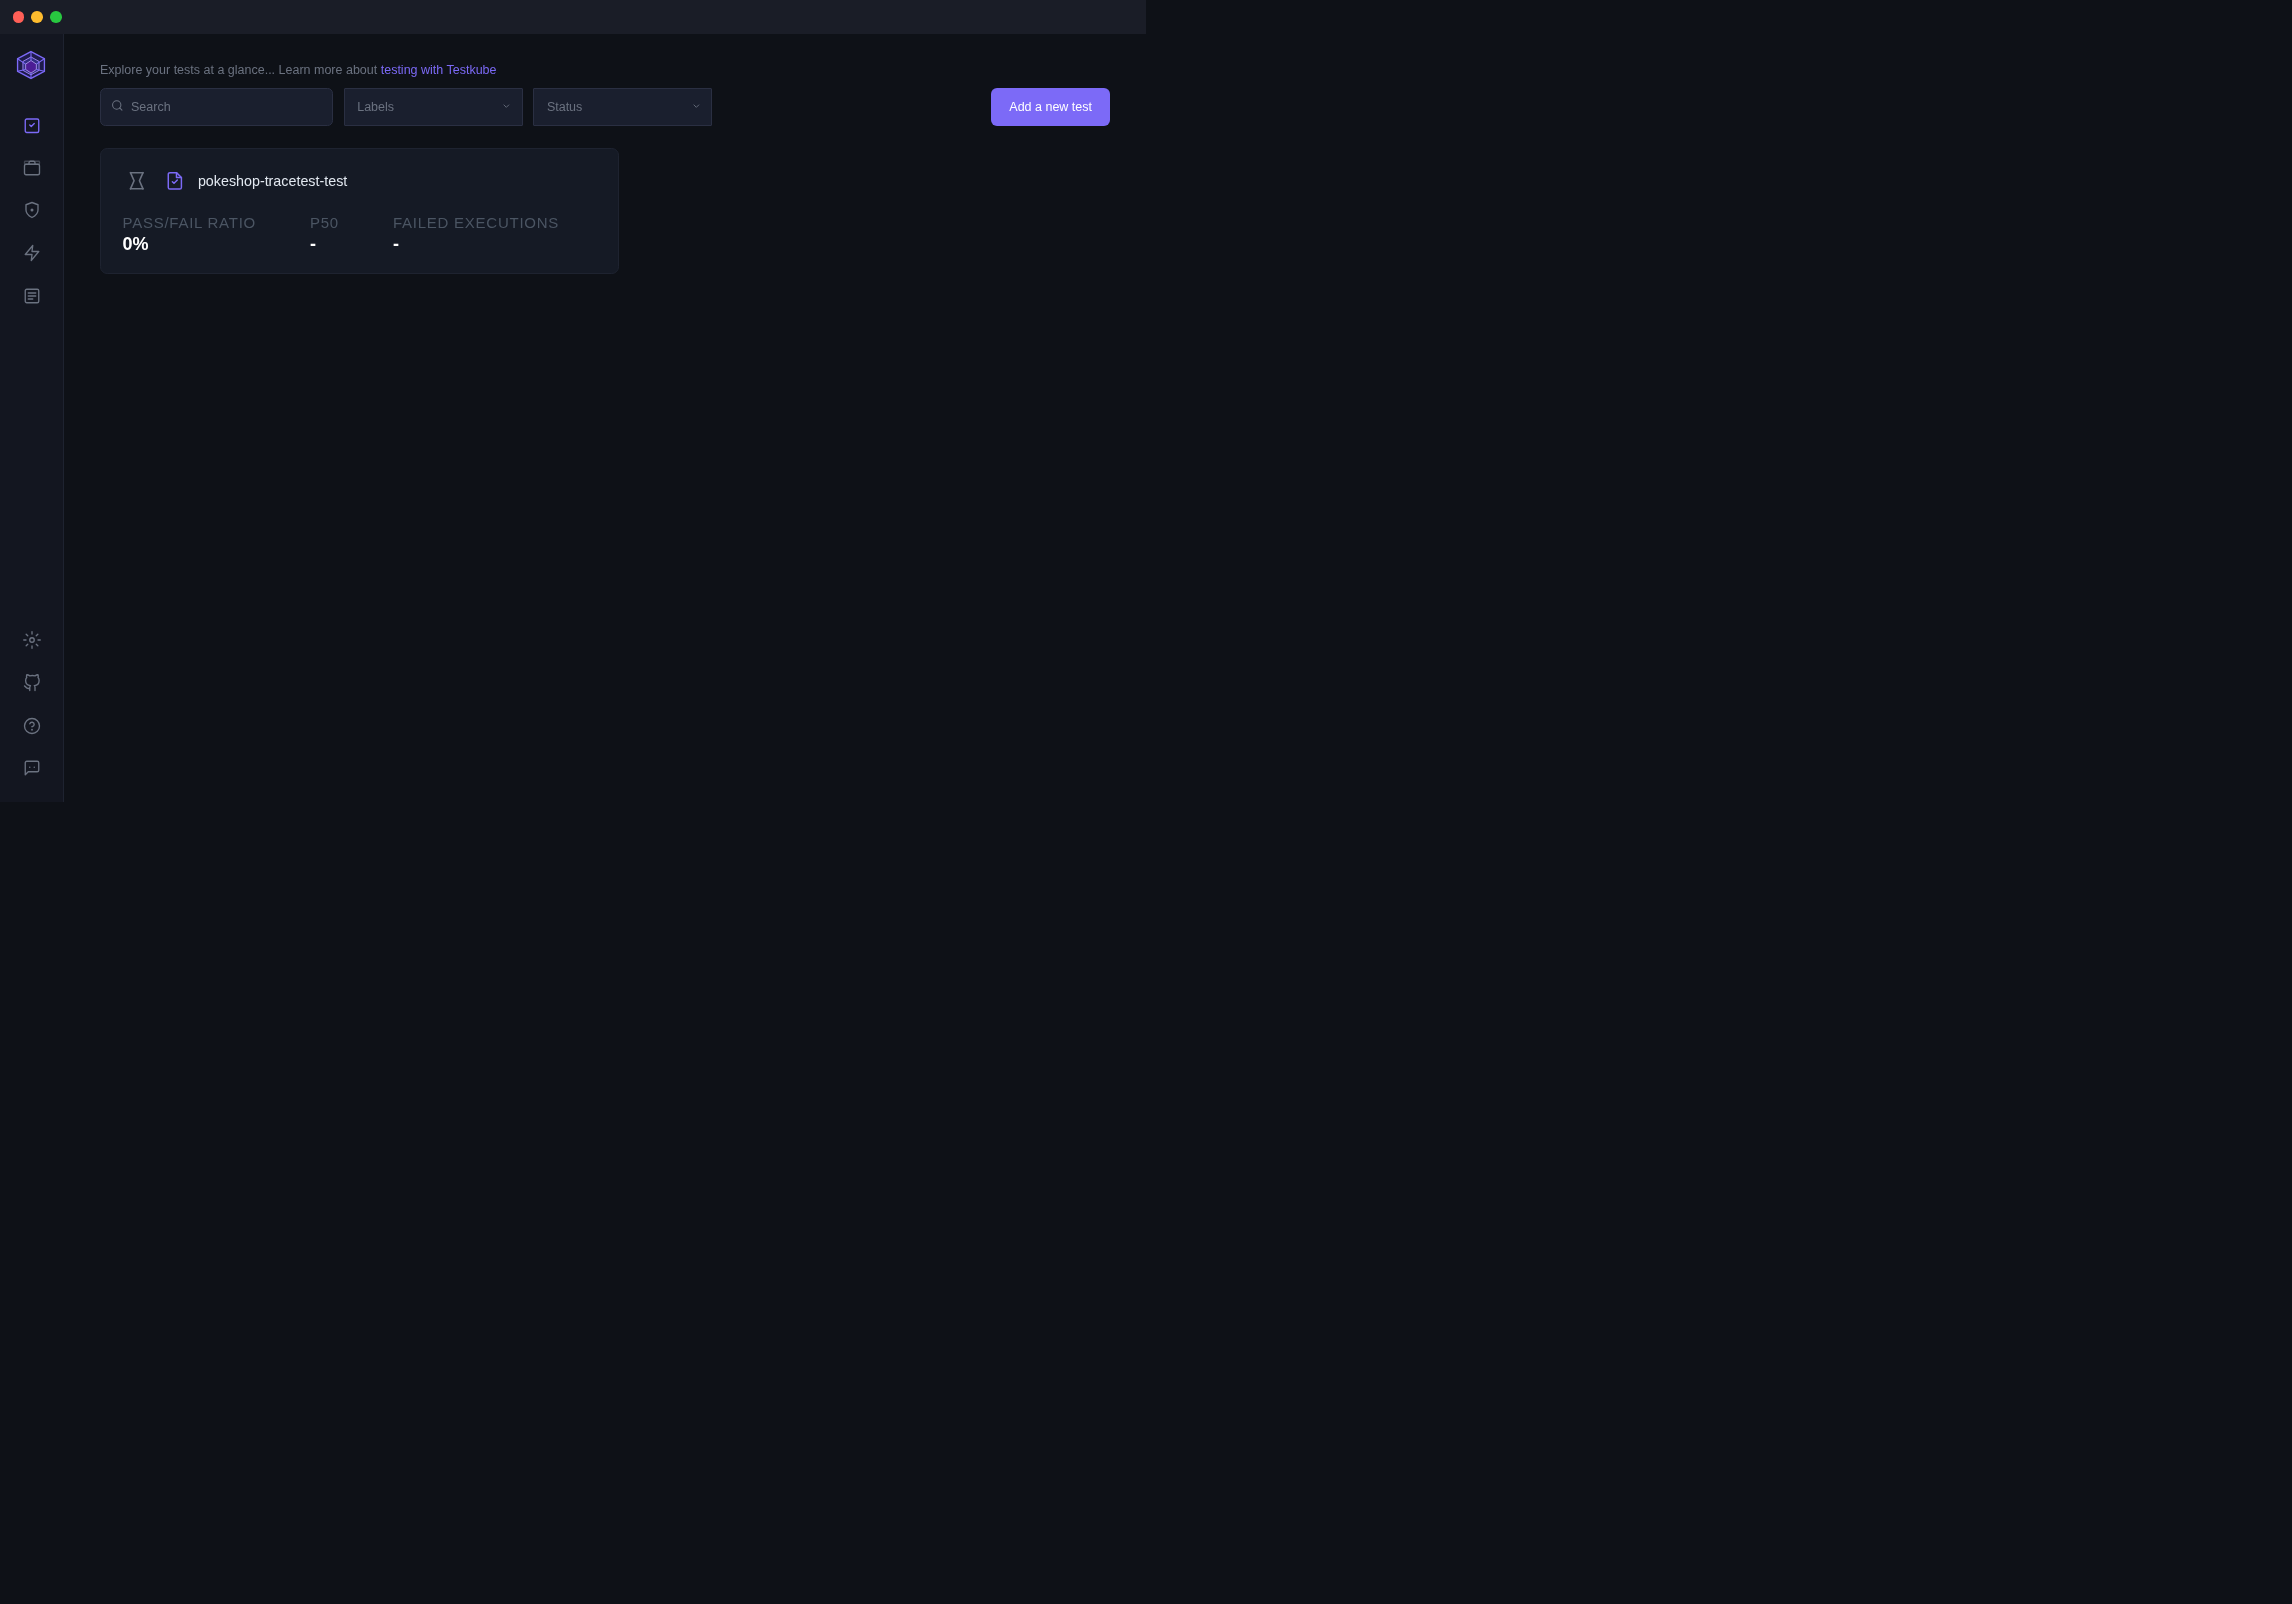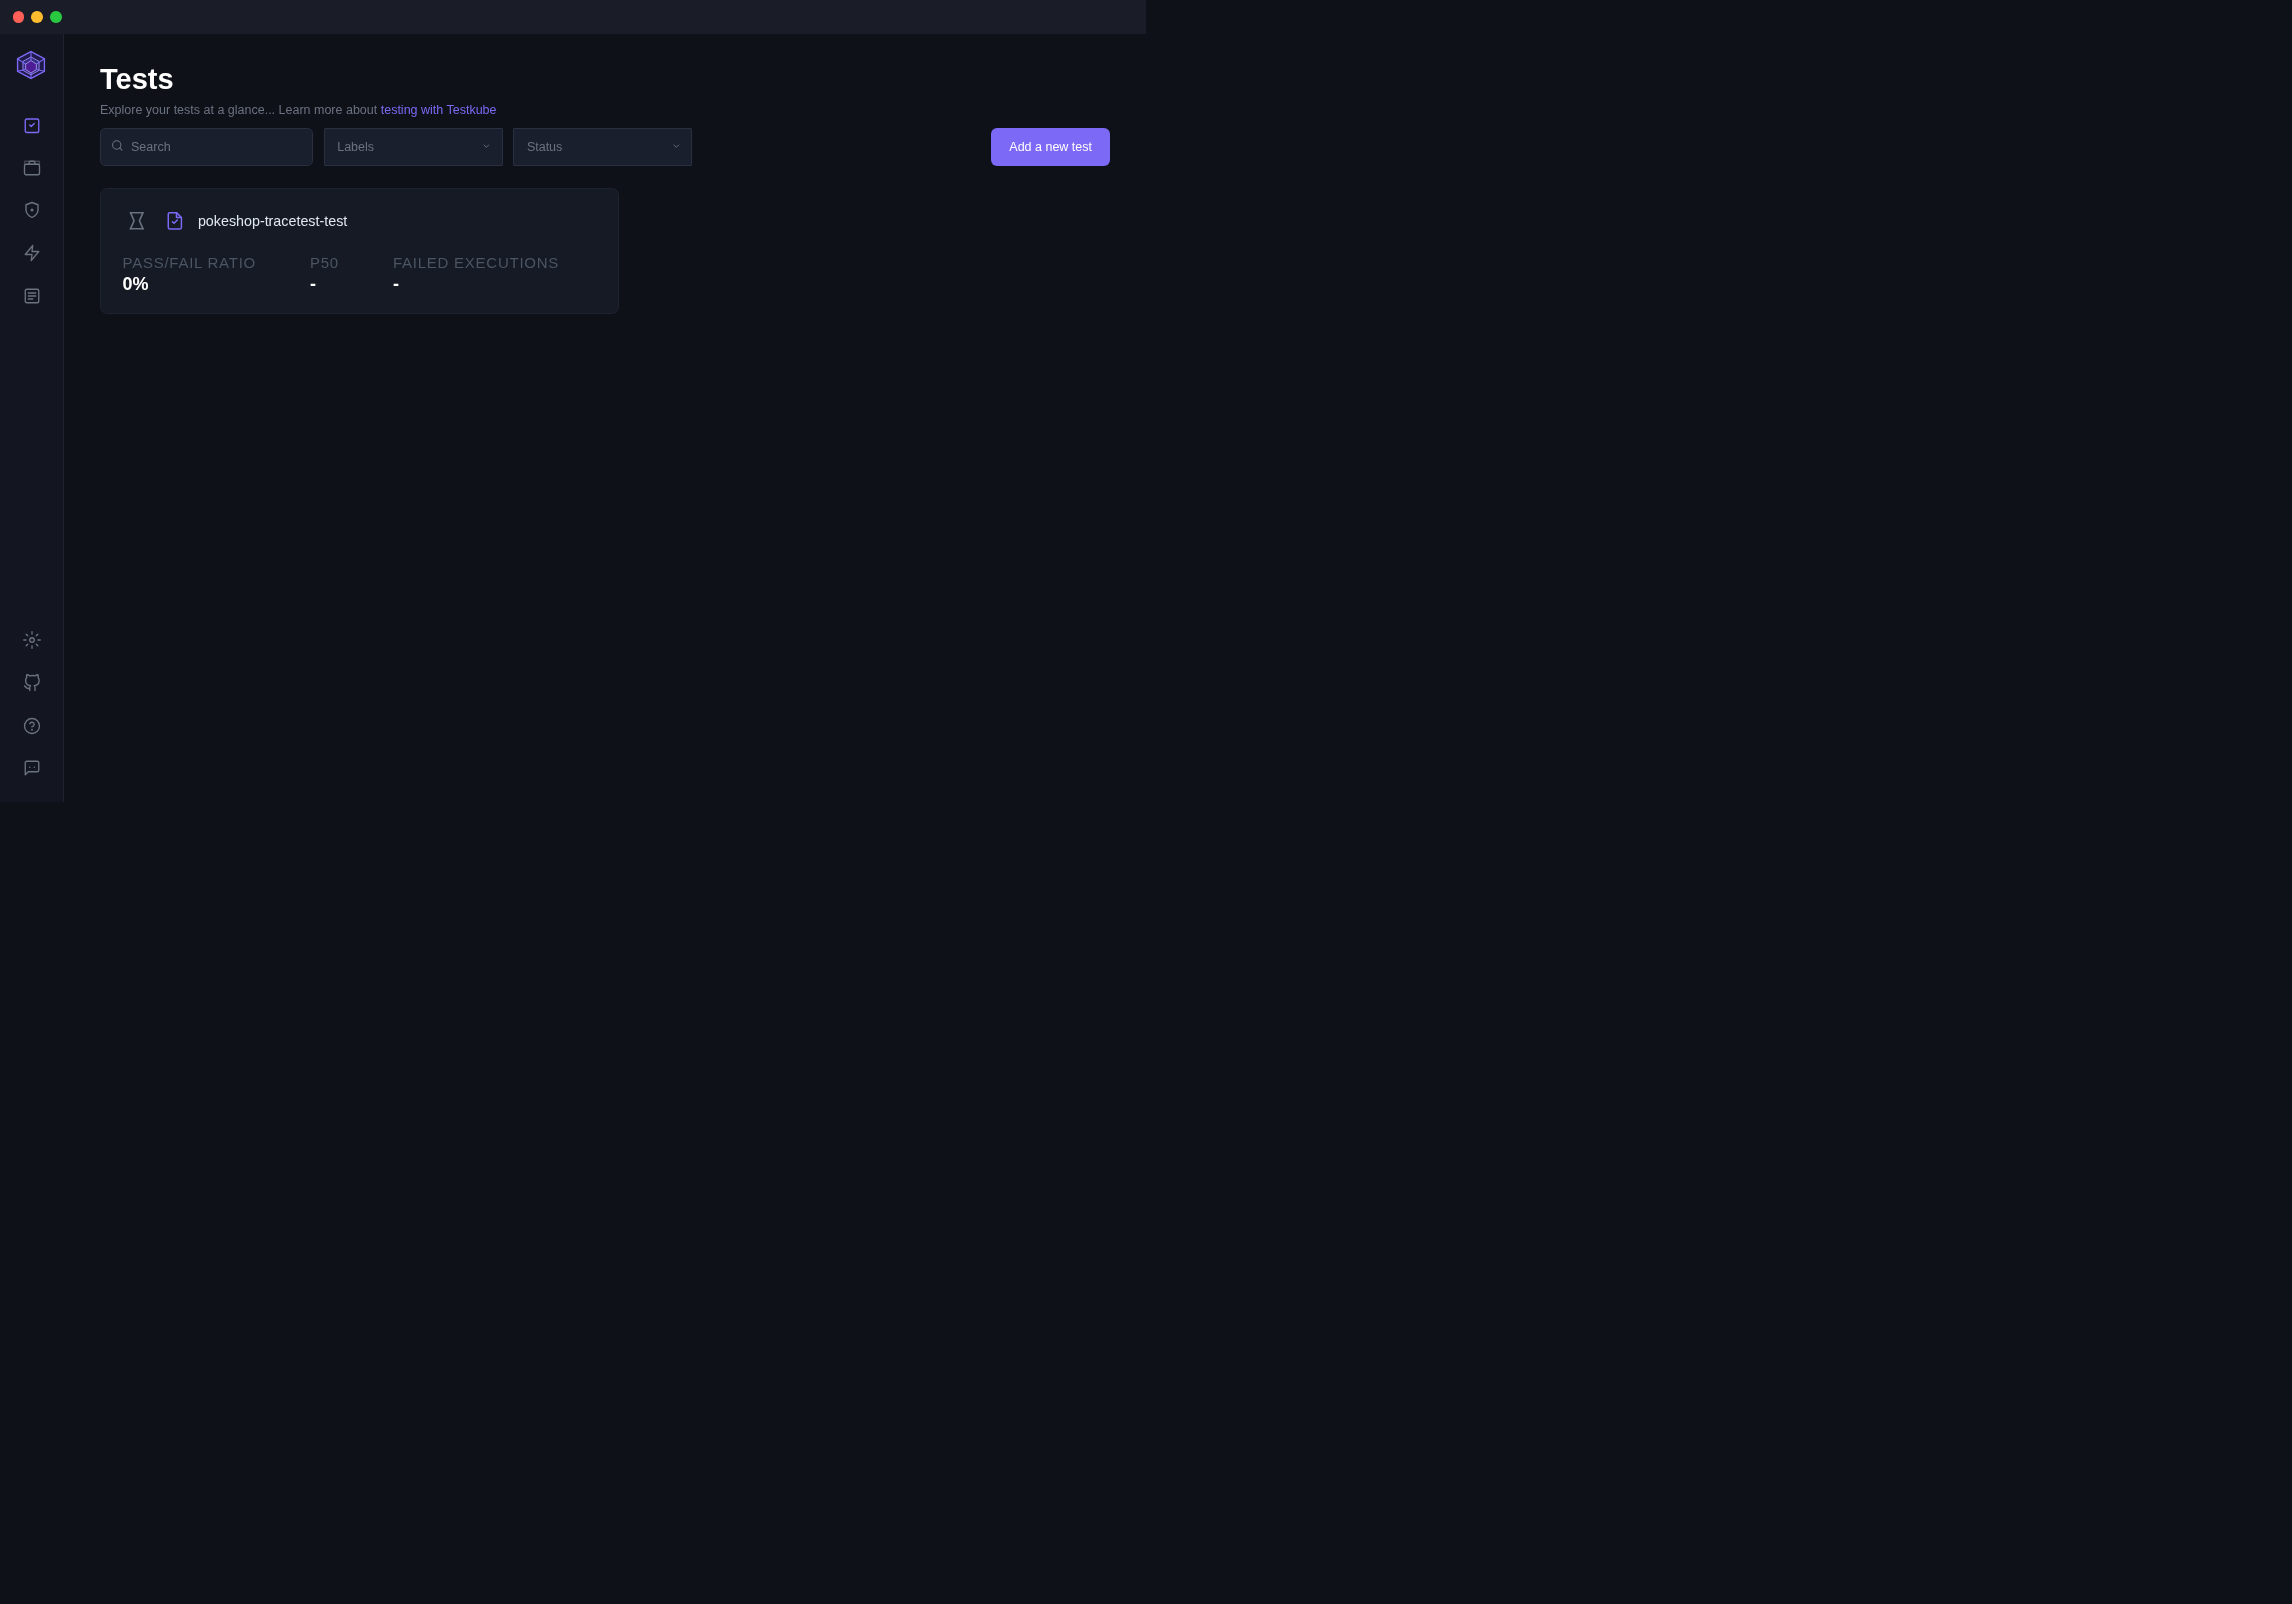--- a/index.html
+++ b/index.html
@@ -122,21 +122,21 @@
     
     .filters-row {
       display: flex;
       gap: 10.7px;
       margin-bottom: 21.5px;
       align-items: center;
     }
 
     .search-input-wrapper {
       position: relative;
-      width: 213px;
+      width: 233px;
     }
 
     .search-icon-inner {
       position: absolute;
       left: 10.7px;
       top: 50%;
       transform: translateY(-50%);
       color: #6b7280;
       font-size: 12.5px;
     }
@@ -384,21 +384,20 @@
         <svg class="icon-svg" viewBox="0 0 24 24">
           <path d="M21 15a2 2 0 0 1-2 2H7l-4 4V5a2 2 0 0 1 2-2h14a2 2 0 0 1 2 2z"></path>
           <circle cx="9" cy="11" r="1" fill="currentColor" stroke="none"></circle>
           <circle cx="15" cy="11" r="1" fill="currentColor" stroke="none"></circle>
         </svg>
       </div>
     </div>
   </nav>
 
   <main class="main-content">
-    <h1 class="page-title">Tests</h1>
     <p class="page-subtitle">
       <span>Explore your tests at a glance... Learn more about </span>
       <a href="#">testing with Testkube</a>
     </p>
 
     <div class="filters-row">
 
       <div class="search-input-wrapper">
         <span class="search-icon-inner">
           <svg width="12.5" height="12.5" viewBox="0 0 24 24" fill="none" stroke="currentColor" stroke-width="2" stroke-linecap="round" stroke-linejoin="round">

